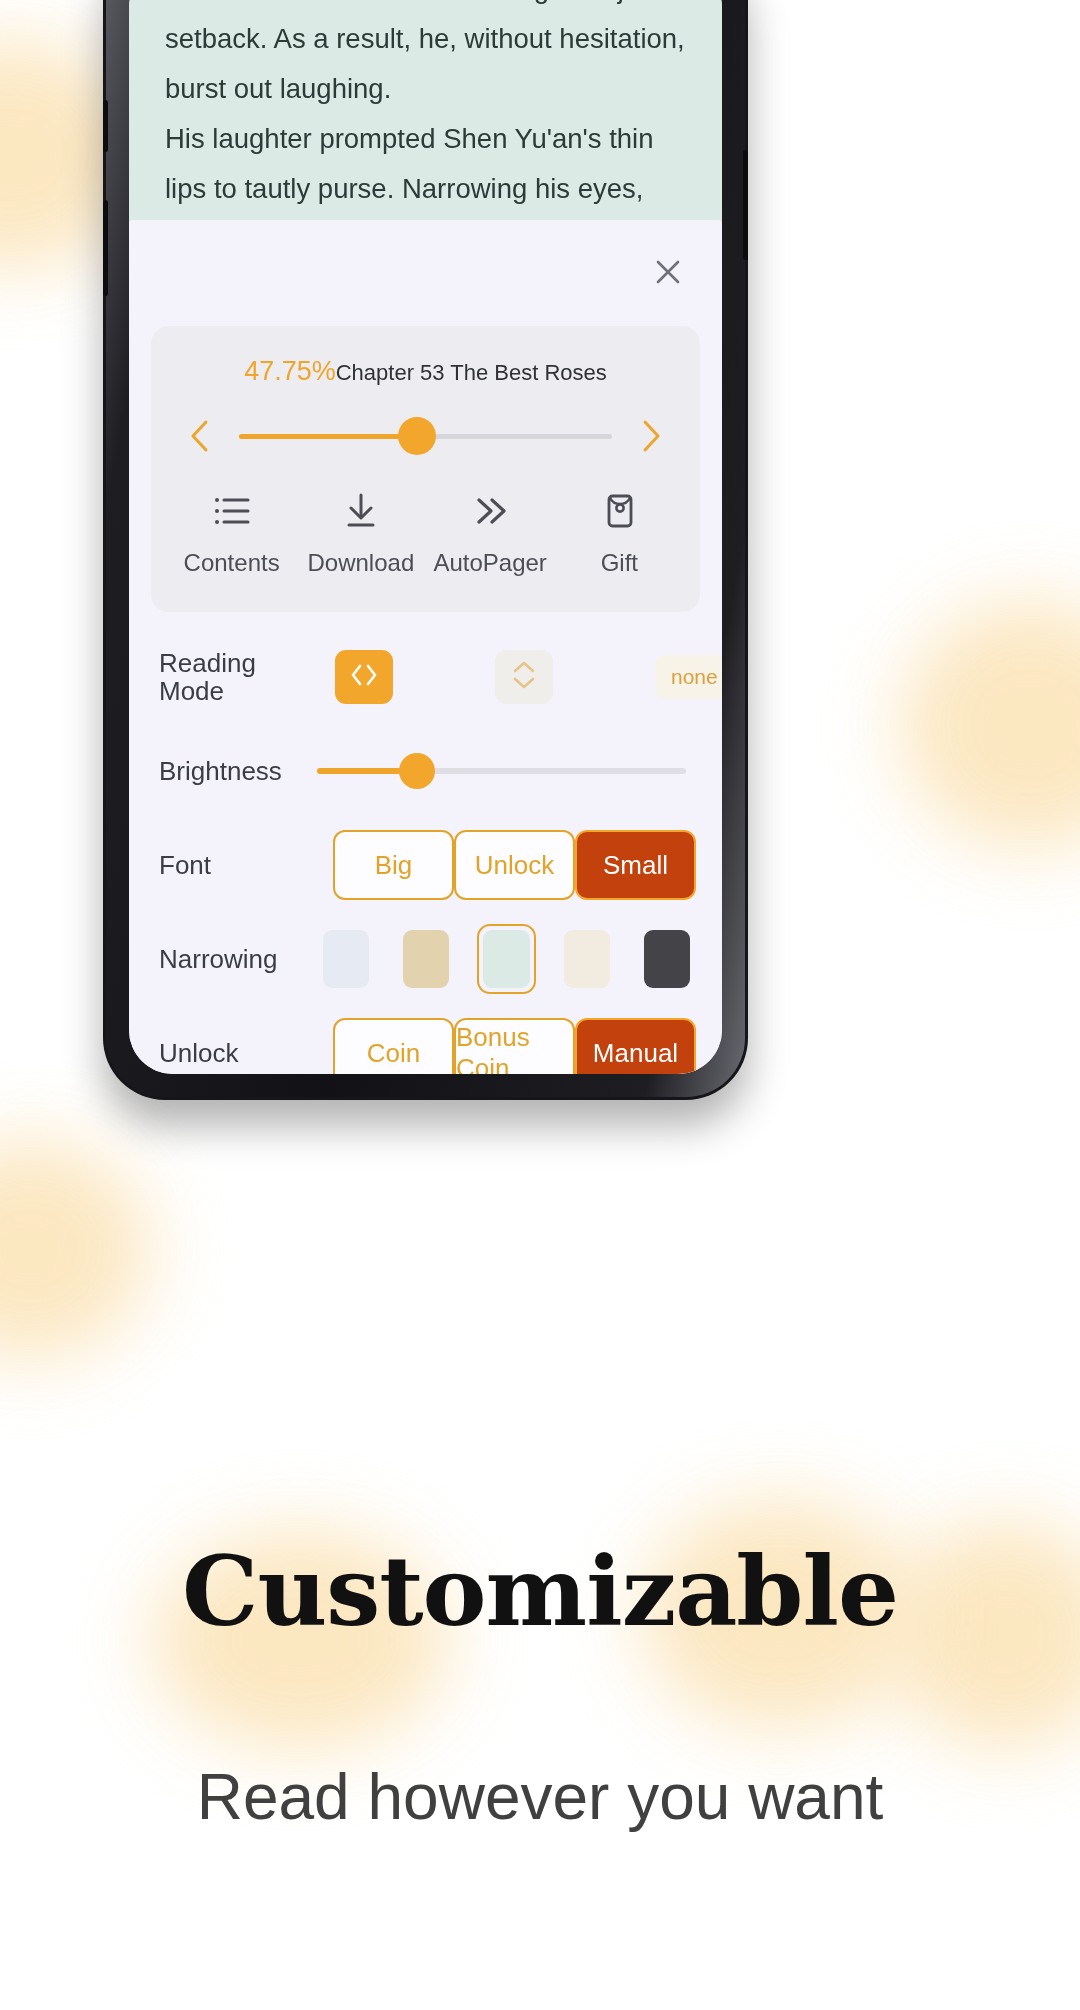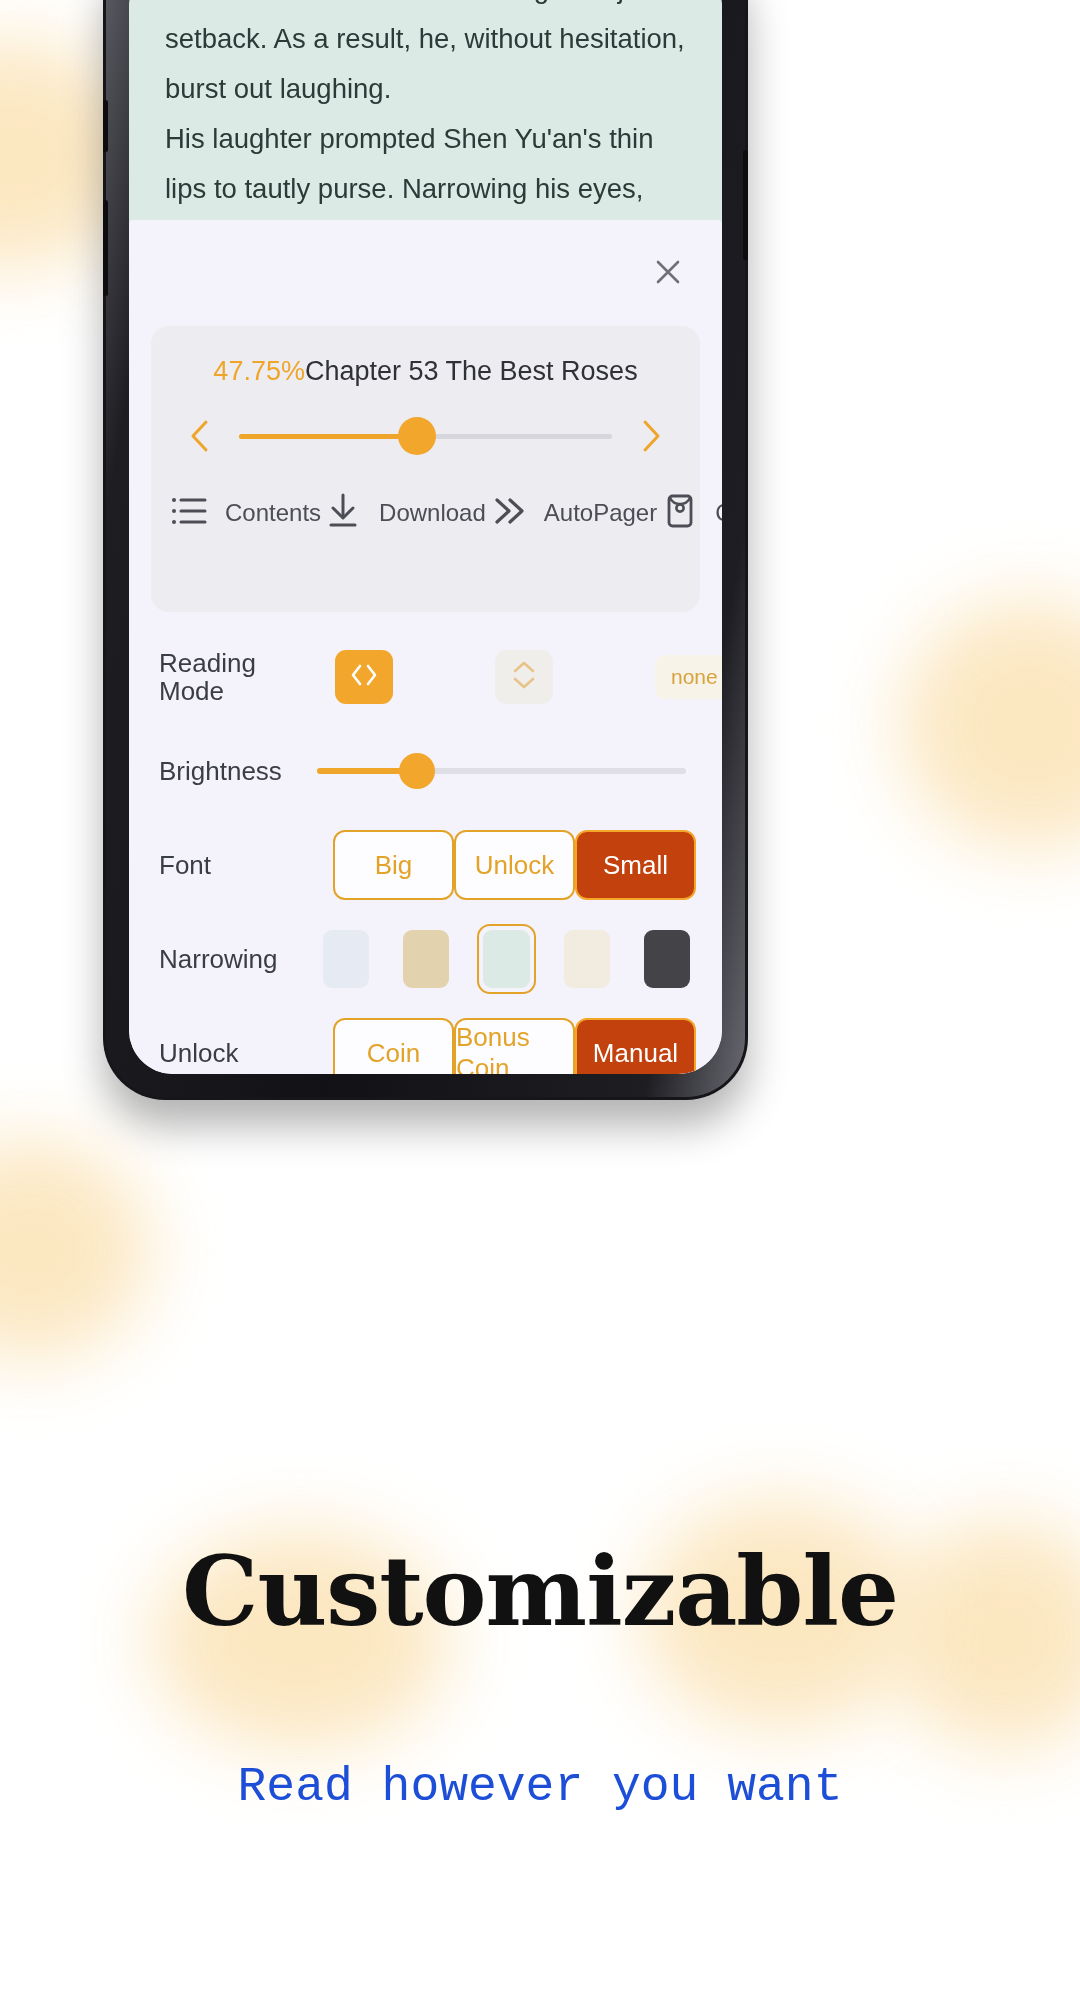--- a/index.html
+++ b/index.html
@@ -107,21 +107,21 @@
   }
   .chapter-head {
     display: flex;
     align-items: baseline;
     justify-content: center;
     gap: 0;
     padding-top: 30px;
     white-space: nowrap;
   }
   .chapter-pct { color: #efa52a; font-size: 27px; }
-  .chapter-name { color: #2f3136; font-size: 27px; }
+  .chapter-name { color: #2f3136; font-size: 22px; }
 
   .chapter-slider-row {
     display: flex;
     align-items: center;
     gap: 18px;
     padding: 28px 28px 0 28px;
   }
   .chev-btn {
     width: 42px; height: 42px;
     display: flex; align-items: center; justify-content: center;
@@ -152,20 +152,21 @@
     cursor: pointer;
   }
 
   .tool-row {
     display: flex;
     padding: 34px 16px 0 16px;
   }
   .tool {
     flex: 1;
     display: flex;
+    flex-direction: column;
     align-items: center;
     gap: 14px;
     cursor: pointer;
   }
   .tool-label { font-size: 24px; color: #4c4d55; }
 
   
   .rows { position: absolute; left: 0; right: 0; top: 410px; }
   .row {
     display: flex;
@@ -273,23 +274,23 @@
     font-weight: bold;
     font-size: 96px;
     color: #111111;
     letter-spacing: -1px;
   }
   .subhead {
     position: absolute;
     left: 0; right: 0;
     top: 1760px;
     text-align: center;
-    font-family: Liberation Mono, monospace;
-    font-size: 48px;
-    color: #1d4ed8;
+    font-family: Liberation Sans, sans-serif;
+    font-size: 64px;
+    color: #404040;
   }
 </style>
 </head>
 <body>
 
 <div class="blob blob-a"></div>
 <div class="blob blob-b"></div>
 <div class="blob blob-c"></div>
 <div class="blob blob-d"></div>
 <div class="blob blob-e"></div>

